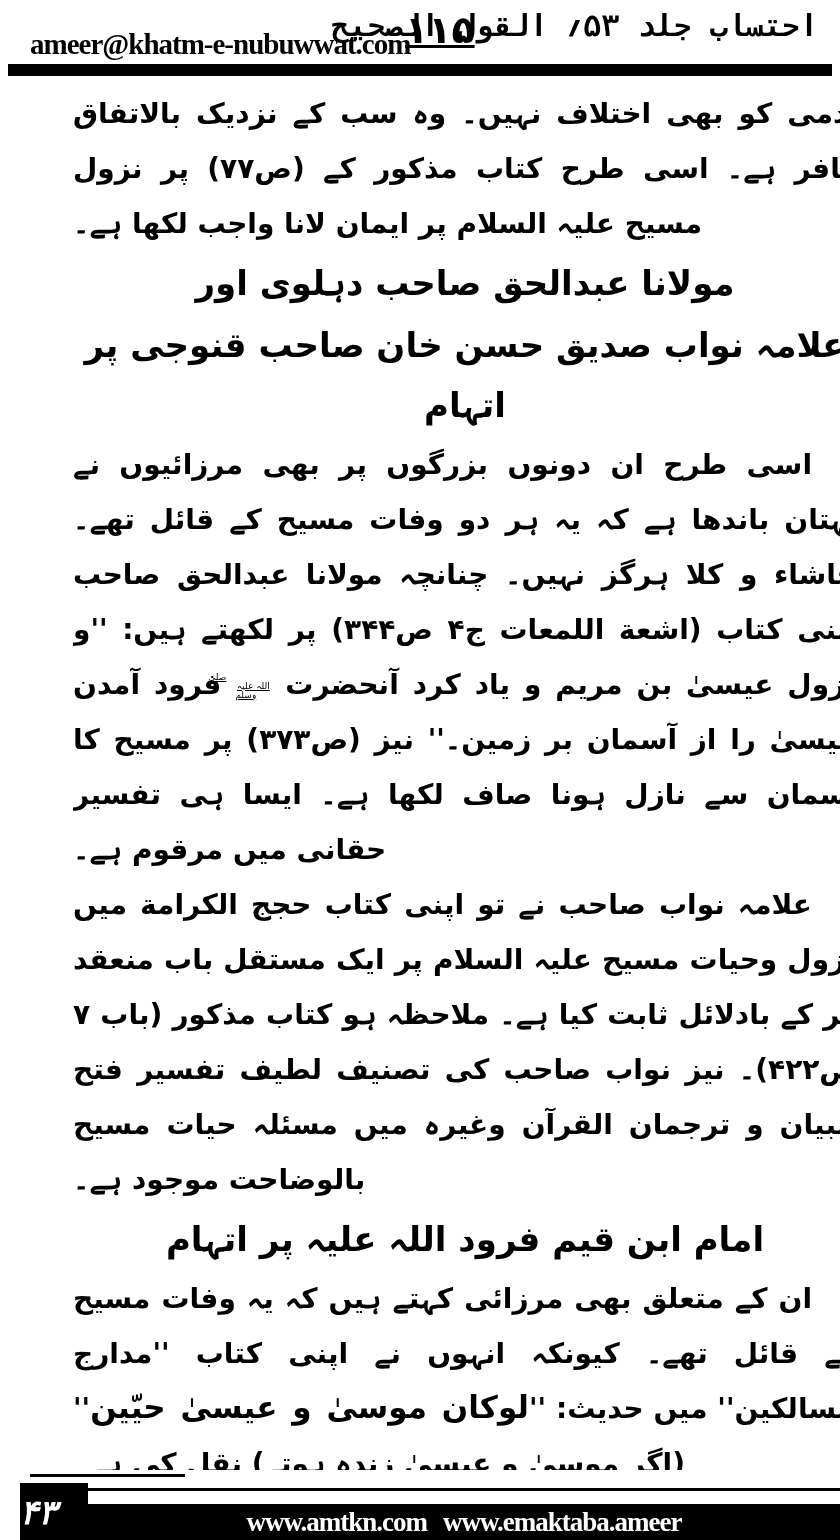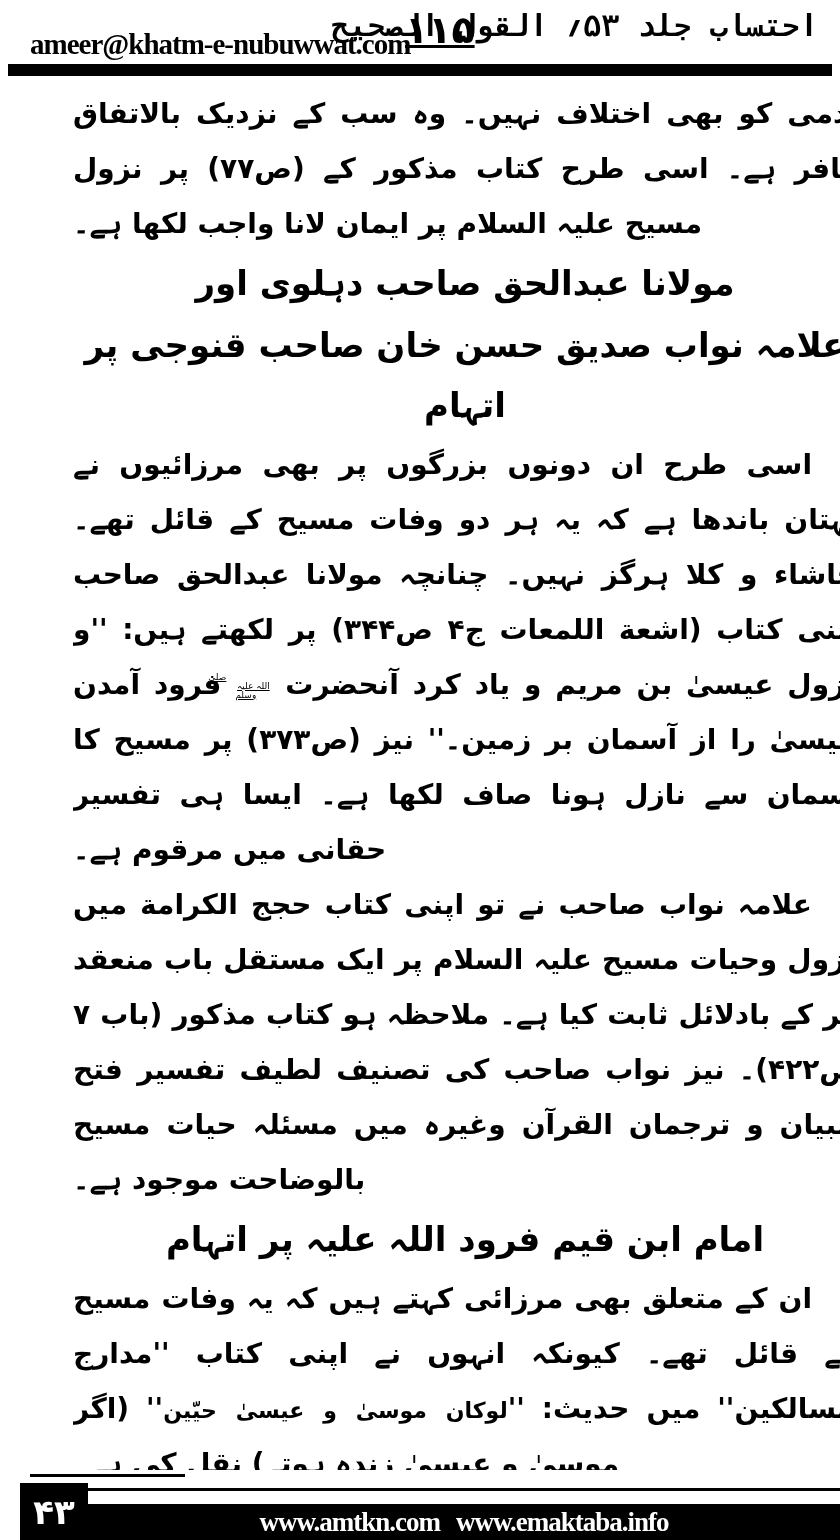--- a/index.html
+++ b/index.html
@@ -29,33 +29,34 @@
     overflow:hidden;direction:rtl;
     font-family:"DejaVu Sans",sans-serif;font-weight:bold;
     font-size:28px;line-height:55px;text-align:justify;margin-left:45px;
   }
   .para{margin:0;text-align:justify;text-align-last:left;text-indent:45px;}
   .para.continuation{text-indent:0;}
   .heading{
     font-size:34px;line-height:60px;text-align:center;text-align-last:center;
     margin:2px 0;
   }
-  .naskh{font-size:22px;line-height:1;word-spacing:4px;}
+  .naskh{font-size:31px;line-height:1;word-spacing:4px;}
   .saw{
     display:inline-block;width:36px;font-size:9px;line-height:9px;
     font-weight:normal;text-align:center;vertical-align:middle;text-decoration:underline;
   }
   
   .footnote-rule{position:absolute;left:30px;top:1474px;width:155px;height:3px;background:#000;}
   
   .ftr-pagebox{
     position:absolute;left:20px;top:1483px;width:68px;height:57px;background:#000;
-    display:flex;align-items:center;justify-content:center;
+    display:flex;align-items:center;
     color:#fff;font-family:"DejaVu Sans",sans-serif;font-weight:bold;font-size:34px;
     transform:none;
+    font-style:italic;
   }
   .ftr-lines{
     position:absolute;left:88px;right:0;top:1488px;height:13px;
     border-top:3px solid #000;border-bottom:3px solid #000;background:#fff;
   }
   .ftr-bar{
     position:absolute;left:88px;right:0;top:1504px;bottom:0;background:#000;
     display:flex;align-items:center;justify-content:center;gap:16px;
     color:#fff;font-family:"Liberation Serif",serif;font-weight:bold;font-size:27px;
     white-space:nowrap;letter-spacing:-1px;
@@ -82,16 +83,16 @@
     </div>
 
   <div class="footnote-rule"></div>
 
   <div class="ftr-pagebox">
     <span>۴۳</span>
   </div>
   <div class="ftr-lines"></div>
   <div class="ftr-bar">
     <span>www.amtkn.com</span>
-    <span>www.emaktaba.info</span>
+    <span>www.emaktaba.ameer</span>
   </div>
 
 </div>
 
 </body></html>

